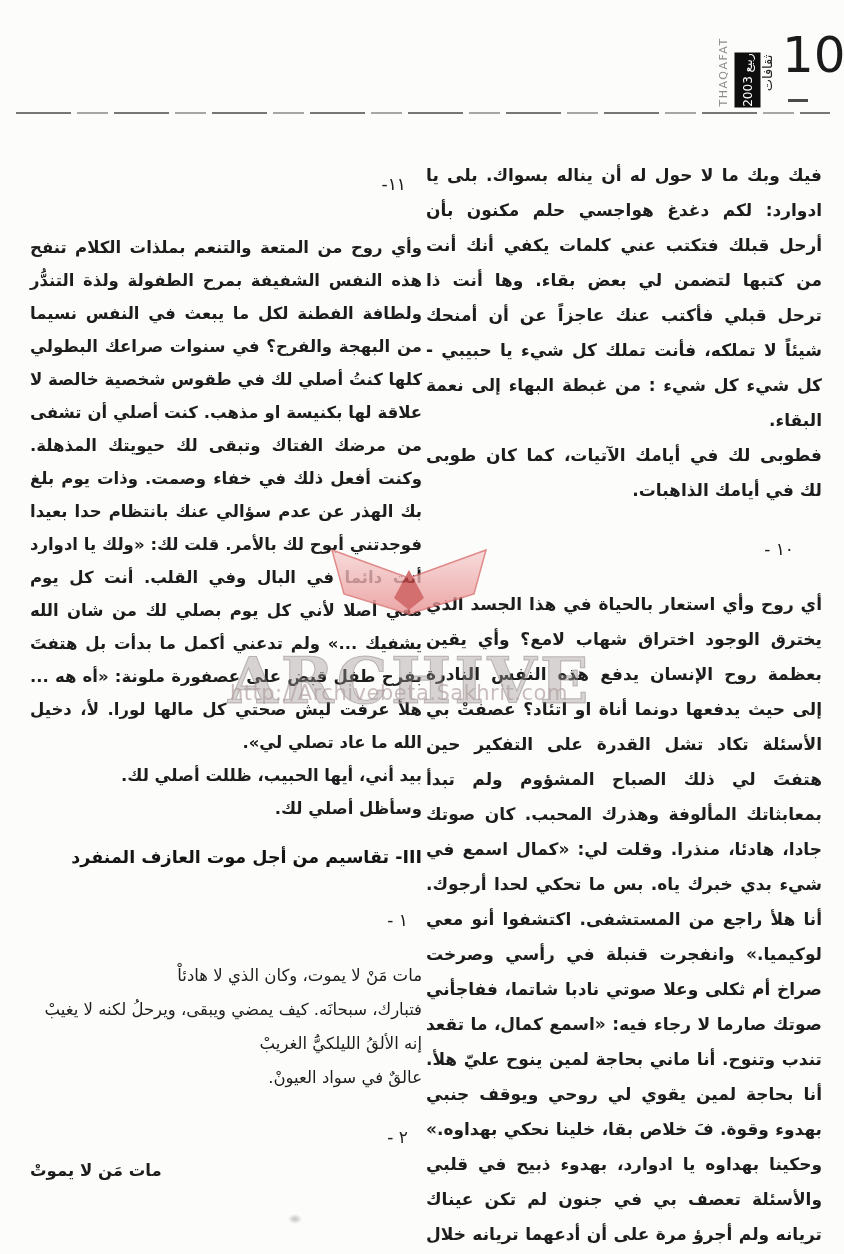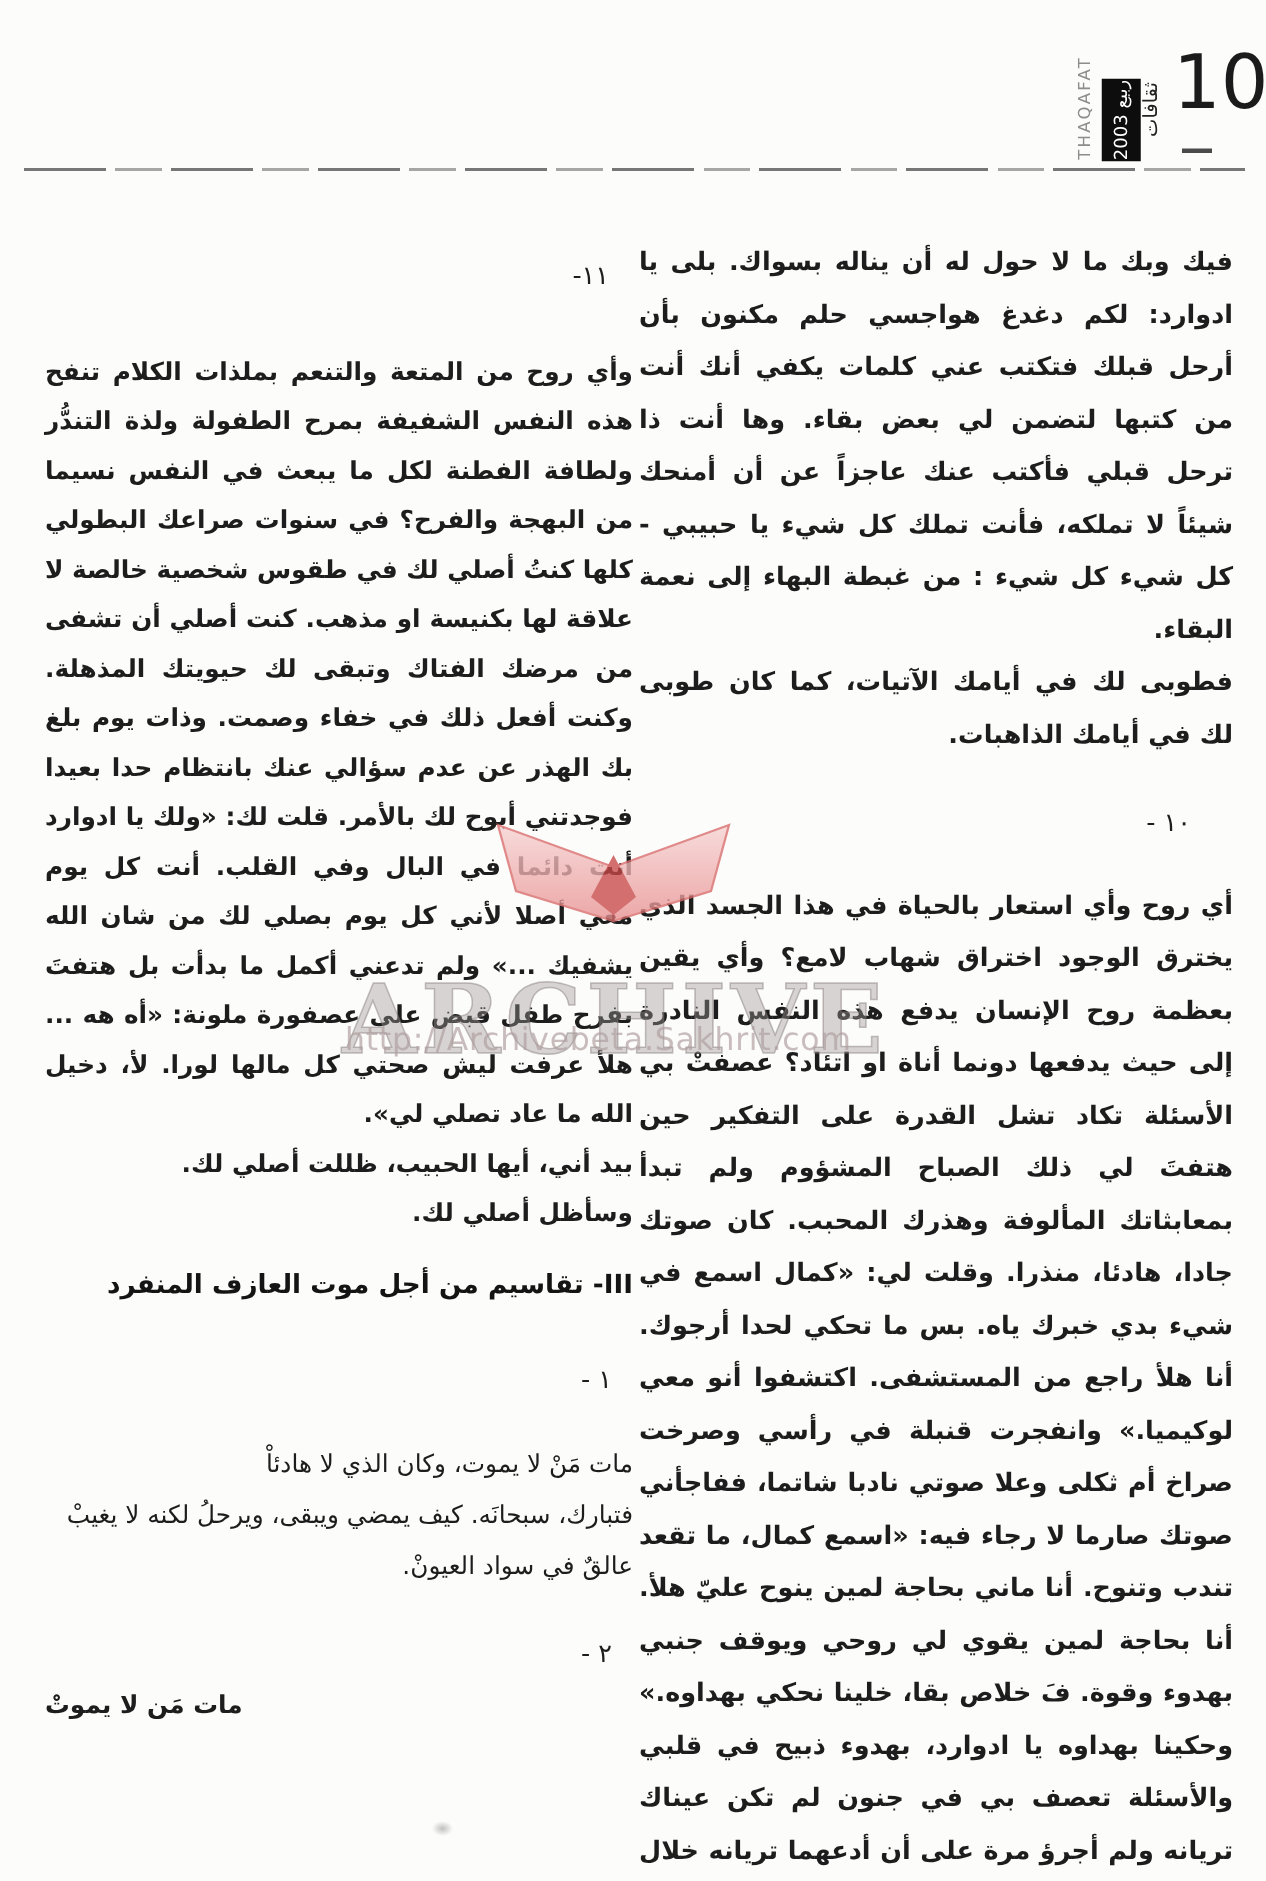--- a/index.html
+++ b/index.html
@@ -92,20 +92,21 @@
   <div class="col col-left">
     <div class="marker marker-top">-١١</div>
     <p>وأي روح من المتعة والتنعم بملذات الكلام تنفح هذه النفس الشفيفة بمرح الطفولة ولذة التندُّر ولطافة الفطنة لكل ما يبعث في النفس نسيما من البهجة والفرح؟ في سنوات صراعك البطولي كلها كنتُ أصلي لك في طقوس شخصية خالصة لا علاقة لها بكنيسة او مذهب. كنت أصلي أن تشفى من مرضك الفتاك وتبقى لك حيويتك المذهلة. وكنت أفعل ذلك في خفاء وصمت. وذات يوم بلغ بك الهذر عن عدم سؤالي عنك بانتظام حدا بعيدا فوجدتني أبوح لك بالأمر. قلت لك: «ولك يا ادوارد أنت دائما في البال وفي القلب. أنت كل يوم معي أصلا لأني كل يوم بصلي لك من شان الله يشفيك ...» ولم تدعني أكمل ما بدأت بل هتفتَ بفرح طفل قبض على عصفورة ملونة: «أه هه ... هلأ عرفت ليش صحتي كل مالها لورا. لأ، دخيل الله ما عاد تصلي لي».</p>
     <p>بيد أني، أيها الحبيب، ظللت أصلي لك.</p>
     <p>وسأظل أصلي لك.</p>
     <h3 class="section-heading">III- تقاسيم من أجل موت العازف المنفرد</h3>
     <div class="marker marker-mid">- ١</div>
     <div class="poem">
       <div>مات مَنْ لا يموت، وكان الذي لا هادئاْ</div>
       <div>فتبارك، سبحانَه. كيف يمضي ويبقى، ويرحلُ لكنه لا يغيبْ</div>
+      <div>إنه الألقُ الليلكيُّ الغريبْ</div>
       <div>عالقٌ في سواد العيونْ.</div>
     </div>
     <div class="marker marker-low">- ٢</div>
     <p class="closing-line">مات مَن لا يموتْ</p>
   </div>
 
   <div class="watermark">
     <svg class="wm-book" viewBox="0 0 170 72" xmlns="http://www.w3.org/2000/svg">
       <defs>
         <linearGradient id="wmg" x1="0" y1="0" x2="0" y2="1">

